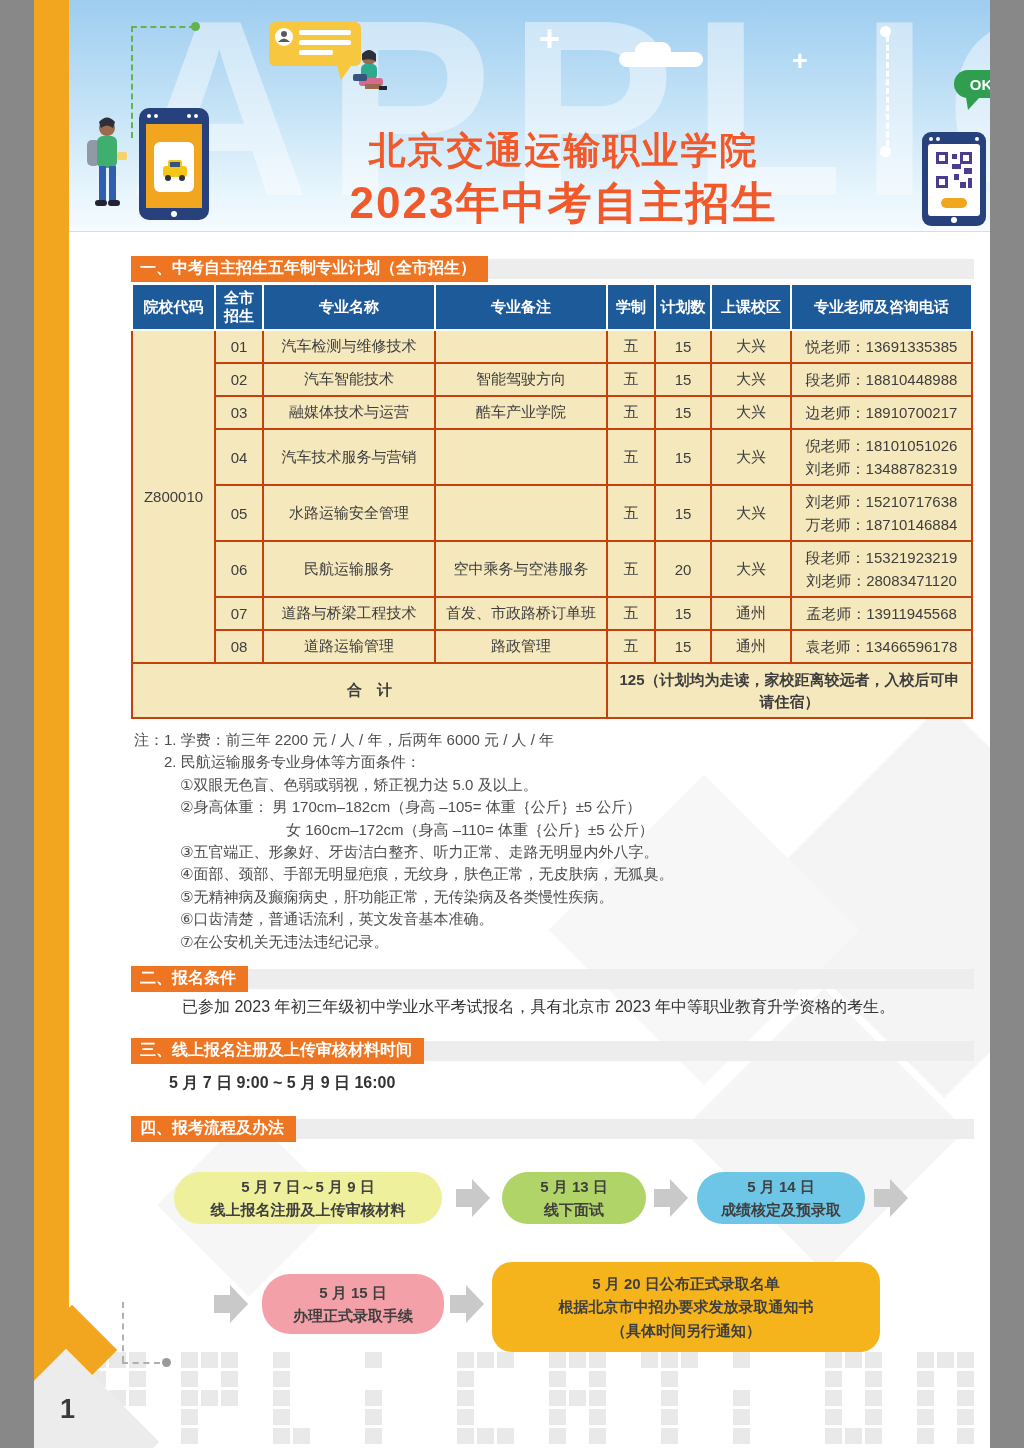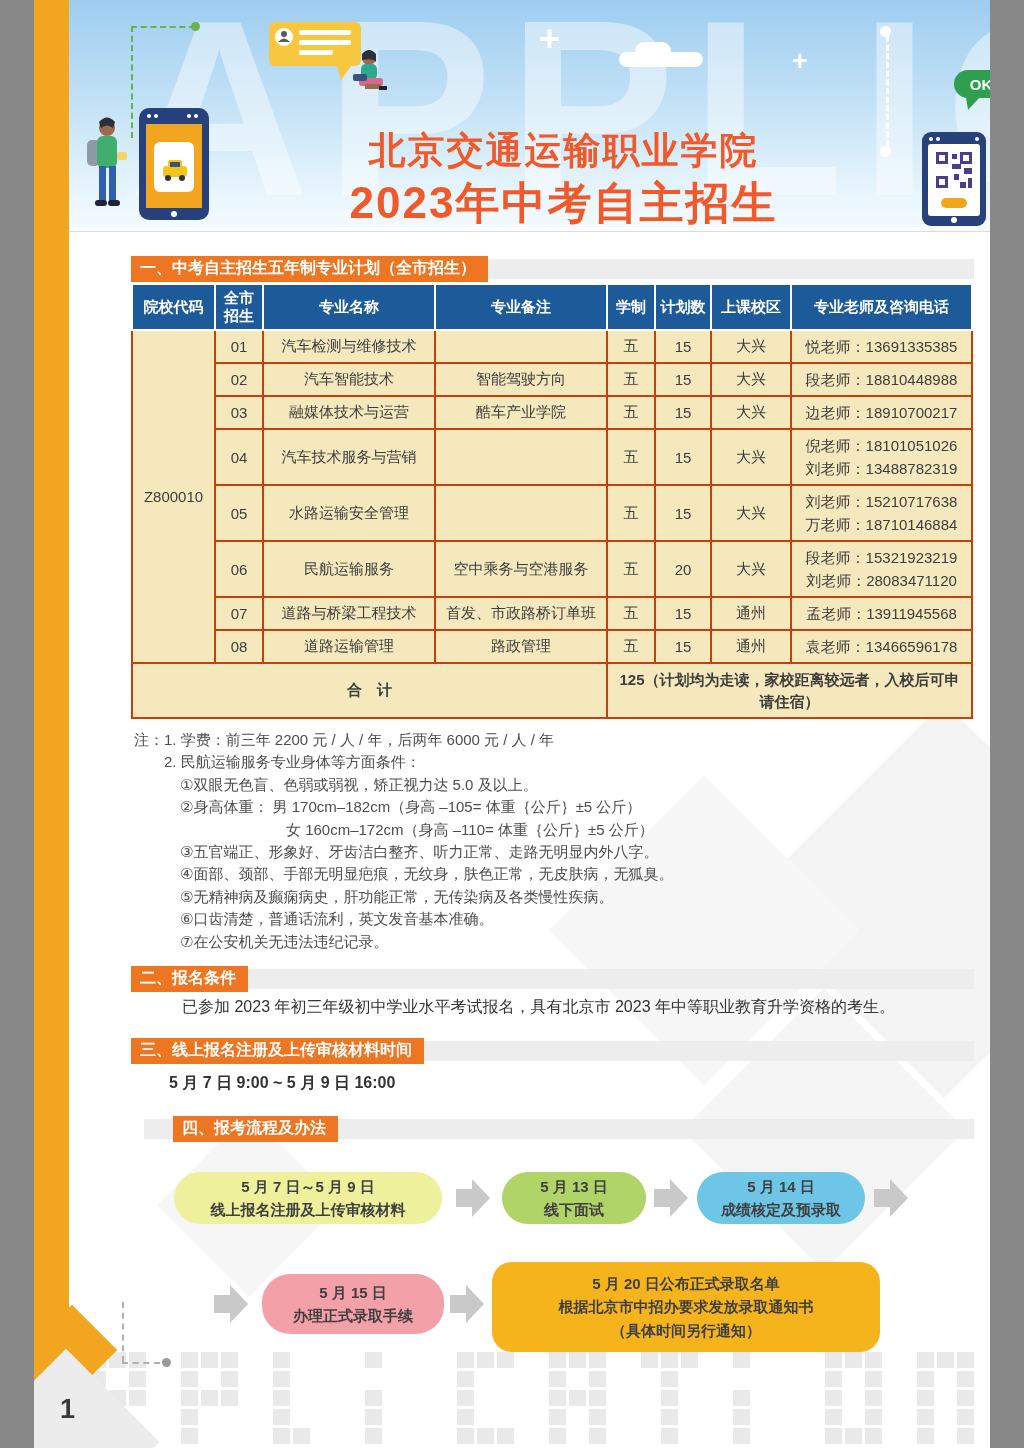--- a/index.html
+++ b/index.html
@@ -334,21 +334,21 @@
 
   <div class="band" style="top:969px;"></div>
   <div class="badge" style="top:966px;">二、报名条件</div>
   <div class="stext" style="left:148px;top:997px;width:800px;">已参加 2023 年初三年级初中学业水平考试报名，具有北京市 2023 年中等职业教育升学资格的考生。</div>
 
   <div class="band" style="top:1041px;"></div>
   <div class="badge" style="top:1038px;">三、线上报名注册及上传审核材料时间</div>
   <div class="stext" style="left:135px;top:1073px;font-weight:bold;">5 月 7 日 9:00 ~ 5 月 9 日 16:00</div>
 
   <div class="band" style="top:1119px;"></div>
-  <div class="badge" style="top:1116px;margin-left:42px;">四、报考流程及办法</div>
+  <div class="badge" style="top:1116px;">四、报考流程及办法</div>
 
   <div class="fbox f-yellow">
     <div>5 月 7 日～5 月 9 日</div>
     <div>线上报名注册及上传审核材料</div>
   </div>
   <svg class="arrow" style="left:422px;top:1177px;" width="36" height="42">
       <polygon points="0,12 16,12 16,2 34,21 16,40 16,30 0,30" fill="#c9c9c9"></polygon>
     </svg>
   <div class="fbox f-green">
     <div>5 月 13 日</div>

